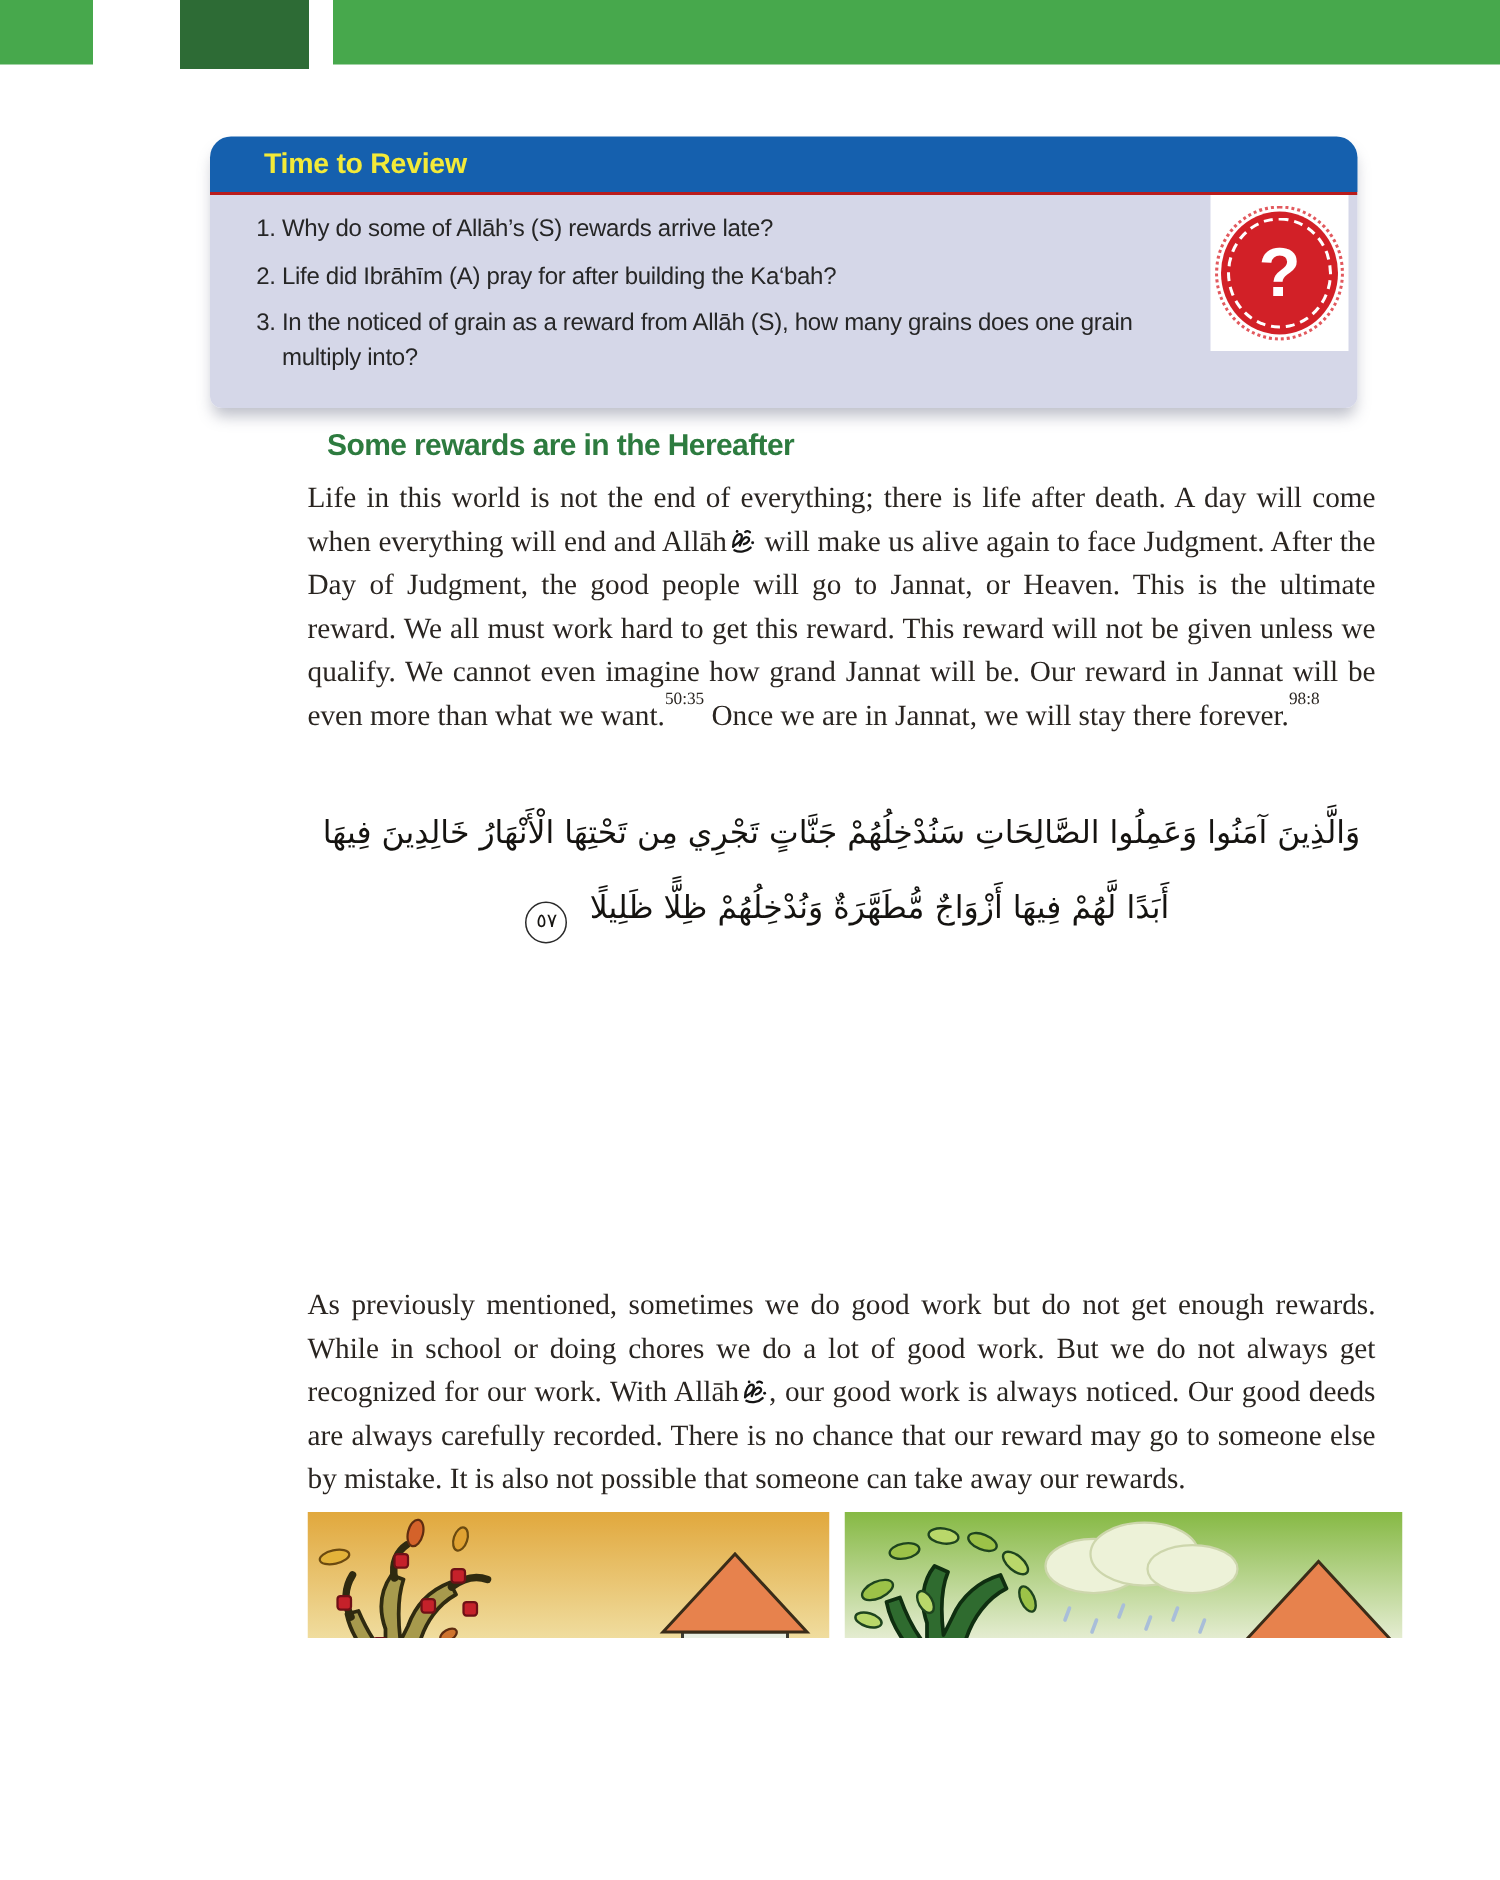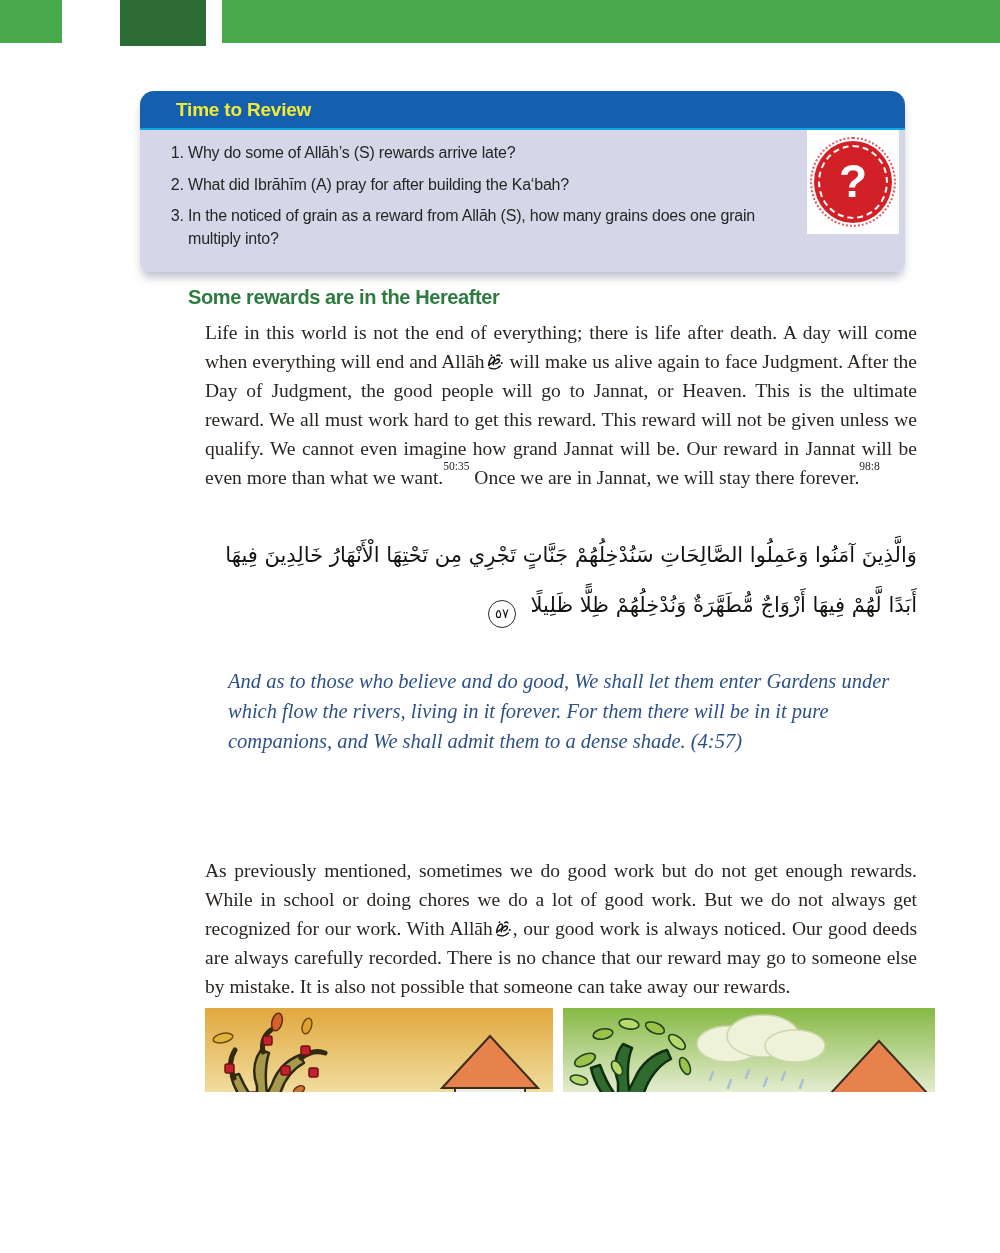--- a/index.html
+++ b/index.html
@@ -9,46 +9,46 @@
   .bar{position:absolute;top:0;}
   .bar-left{left:0;width:62px;height:43px;background:#47a84c;}
   .bar-square{left:120px;width:86px;height:46px;background:#2d6b35;}
   .bar-right{left:222px;width:778px;height:43px;background:#47a84c;}
   
   .review-box{position:absolute;left:140px;top:91px;width:765px;
               box-shadow:0 7px 10px -2px rgba(90,95,120,.40);border-radius:14px 14px 8px 8px;}
   .review-header{height:37px;background:#1560ae;border-radius:14px 14px 0 0;
                  display:flex;align-items:center;}
   .review-title{color:#f3ea38;font-weight:bold;font-size:19px;padding-left:36px;letter-spacing:-.2px;}
-  .review-body{position:relative;background:#d5d7e8;border-radius:0 0 8px 8px;border-top:2px solid #0ea5e9;
+  .review-body{position:relative;background:#d5d7e8;border-radius:0 0 8px 8px;border-top:2px solid #b91c1c;
                min-height:122px;padding:8px 130px 12px 18px;box-sizing:border-box;}
   .review-body ol{margin:4px 0 0 0;padding-left:30px;}
   .review-body li{font-size:16px;letter-spacing:-.2px;color:#262626;line-height:1.42;margin-bottom:9px;
                   max-width:580px;}
   .qbox{position:absolute;top:0px;right:6px;width:92px;height:104px;background:#ffffff;
         display:flex;align-items:center;justify-content:center;}
   .qcircle{position:relative;width:78px;height:82px;background:#d22027;border-radius:50%;
            display:flex;align-items:center;justify-content:center;}
   .qcircle::before{content:"";position:absolute;inset:4px;border:2px dashed #ffffff;border-radius:50%;}
   .qcircle::after{content:"";position:absolute;inset:-4px;border:2px dotted #e2595e;border-radius:50%;}
   .qmark{color:#ffffff;font-size:46px;font-weight:bold;line-height:1;position:relative;top:-1px;}
   
-  .h-green{position:absolute;left:188px;margin:0;color:#2d7b3f;font-size:20px;font-weight:bold;
+  .h-green{position:absolute;left:218px;margin:0;color:#2d7b3f;font-size:20px;font-weight:bold;
            letter-spacing:-.4px;font-family:"Liberation Sans",sans-serif;}
   .heading-1{top:286px;}
   .heading-2{top:786px;}
   .body-para{position:absolute;left:205px;width:712px;margin:0;
              font-family:Liberation Serif, serif;font-size:19.5px;line-height:29px;
              color:#2a2521;text-align:justify;}
   .para-1{top:318px;}
   .para-2{top:856px;}
   .body-para sup{font-size:11.5px;line-height:0;position:relative;top:-7px;letter-spacing:0;}
   .allah-mark{display:inline-block;width:18px;height:20px;vertical-align:-4px;margin:0 1px;}
   
-  .arabic{position:absolute;left:205px;top:530px;width:712px;direction:rtl;
+  .arabic{position:absolute;left:205px;top:530px;width:712px;direction:rtl;text-align:center;
           font-family:"DejaVu Sans",sans-serif;font-size:21px;line-height:50px;color:#151310;}
   .ayah-num{display:inline-flex;align-items:center;justify-content:center;width:26px;height:26px;
             border:1.5px solid #2a2a2a;border-radius:50%;font-size:13px;line-height:1;
             vertical-align:-6px;margin:0 8px;}
   
   .translation{position:absolute;left:228px;top:666px;width:668px;margin:0;
                font-family:"Liberation Serif",serif;font-style:italic;font-size:20.5px;
                line-height:30px;color:#2c5187;}
   
   .illus{position:absolute;top:1008px;display:block;}
@@ -67,21 +67,21 @@
   <div class="bar bar-square"></div>
   <div class="bar bar-right"></div>
 
   <div class="review-box">
     <div class="review-header">
       <span class="review-title">Time to Review</span>
     </div>
     <div class="review-body">
       <ol>
         <li>Why do some of Allāh’s (S) rewards arrive late?</li>
-        <li>What did Ibrāhīm (A) pray for after building the Ka‘bah?</li>
+        <li>Life did Ibrāhīm (A) pray for after building the Ka‘bah?</li>
         <li>In the noticed of grain as a reward from Allāh (S), how many grains does one grain multiply into?</li>
       </ol>
       <div class="qbox">
         <div class="qcircle">
           <span class="qmark">?</span>
         </div>
       </div>
     </div>
   </div>
 
@@ -97,21 +97,20 @@
         <circle cx="17.5" cy="12" r="1.1" fill="#151515"></circle>
         <circle cx="6" cy="3.5" r="1" fill="#151515"></circle>
       </svg><span> will make us alive again to face Judgment. After the Day of Judgment, the good people will go to Jannat, or Heaven. This is the ultimate reward. We all must work hard to get this reward. This reward will not be given unless we qualify. We cannot even imagine how grand Jannat will be. Our reward in Jannat will be even more than what we want.</span><sup>50:35</sup><span> Once we are in Jannat, we will stay there forever.</span><sup>98:8</sup></p>
 
   <div class="arabic">
     <span>وَالَّذِينَ آمَنُوا وَعَمِلُوا الصَّالِحَاتِ سَنُدْخِلُهُمْ جَنَّاتٍ تَجْرِي مِن تَحْتِهَا الْأَنْهَارُ خَالِدِينَ فِيهَا أَبَدًا</span>
     <span>لَّهُمْ فِيهَا أَزْوَاجٌ مُّطَهَّرَةٌ وَنُدْخِلُهُمْ ظِلًّا ظَلِيلًا</span>
     <span class="ayah-num">٥٧</span>
   </div>
 
-  <p class="translation">And as to those who believe and do good, We shall let them enter Gardens under which flow the rivers, living in it forever. For them there will be in it pure companions, and We shall admit them to a dense shade. (4:57)</p>
 
 
   <p class="body-para para-2"><span>As previously mentioned, sometimes we do good work but do not get enough rewards. While in school or doing chores we do a lot of good work. But we do not always get recognized for our work. With Allāh</span><svg class="allah-mark" viewBox="0 0 20 22">
         <g stroke="#151515" fill="none" stroke-width="1.7" stroke-linecap="round">
           <path d="M3,15 C3,9 6,5.5 8,5.5 C10,5.5 10,9 8,11 C6,13 4,13.5 3,15"></path>
           <path d="M8,14 C9,10 12,7 14,8 C16,9 14.5,12 11,13"></path>
           <path d="M4,17.5 C8,19.5 13,18.5 16,15.5"></path>
           <path d="M12,4 C13,3 14.5,3 15.5,4.2"></path>
         </g>
         <circle cx="17.5" cy="12" r="1.1" fill="#151515"></circle>

